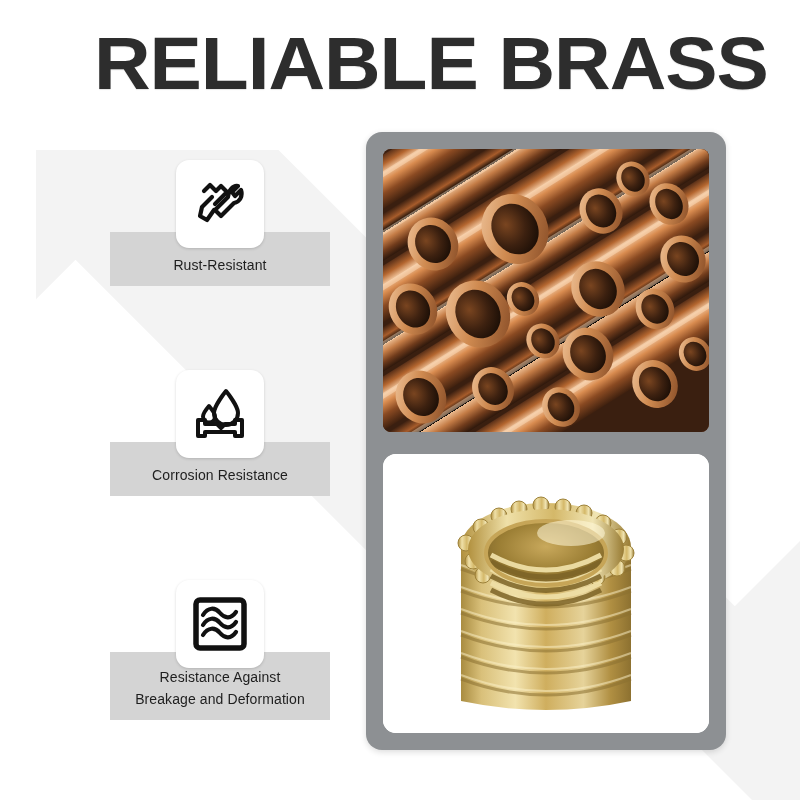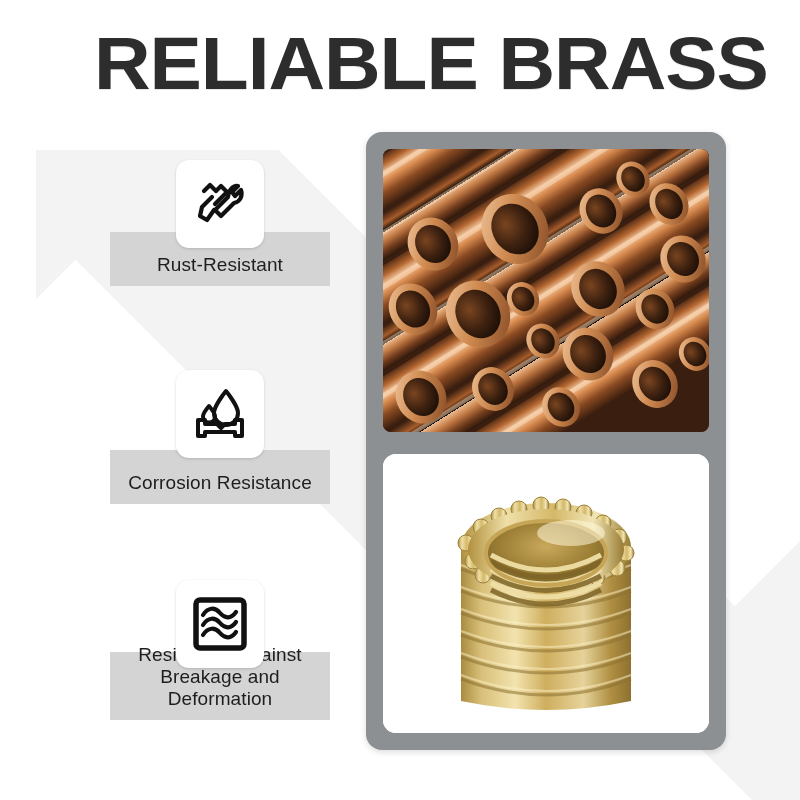--- a/index.html
+++ b/index.html
@@ -116,25 +116,25 @@
     width: 220px;
     background: #d4d4d4;
     box-sizing: border-box;
     display: flex;
     flex-direction: column;
     align-items: center;
     justify-content: flex-end;
     padding-bottom: 10px;
   }
   .band-1 { top: 72px; height: 54px; }
-  .band-2 { top: 80px; height: 54px; }
+  .band-2 { top: 72px; height: 54px; }
   .band-3 { top: 72px; height: 68px; }
 
   .feature-label {
-    font-size: 19px;
+    font-size: 14px;
     line-height: 22px;
     color: #1e1e1e;
     text-align: center;
     white-space: pre-line;
     letter-spacing: 0.1px;
   }
 
   .icon-card {
     position: absolute;
     left: 66px;

